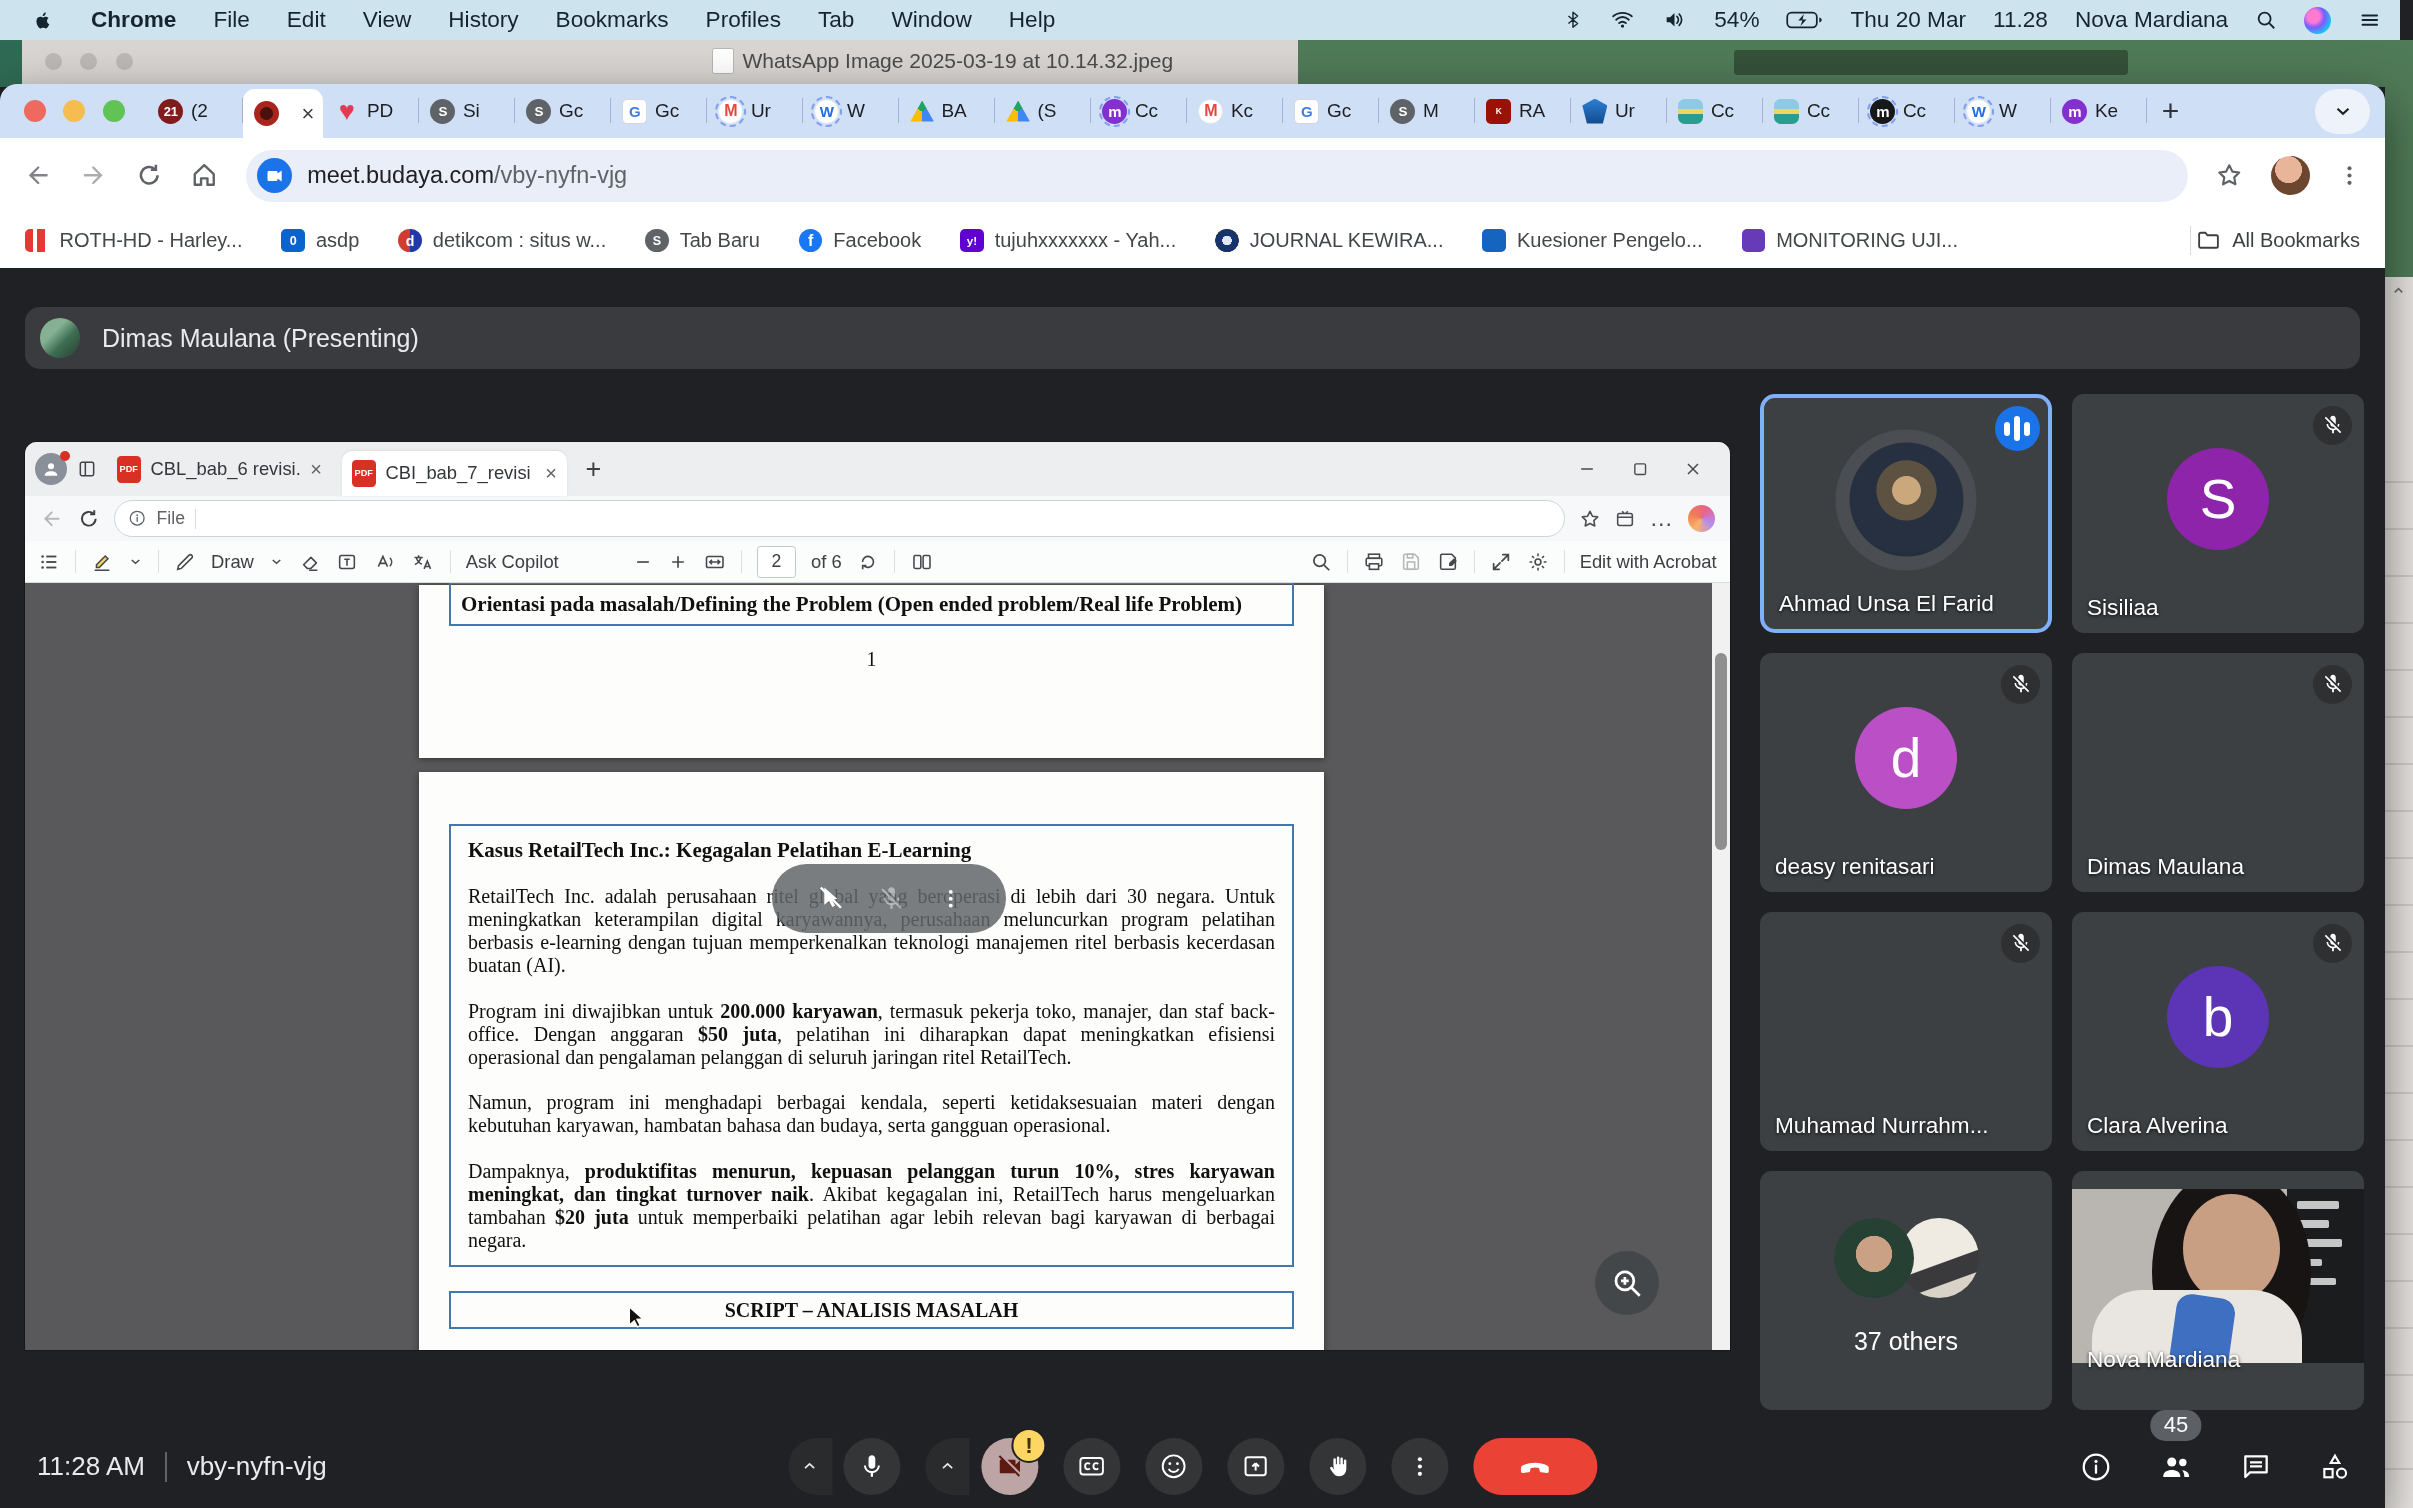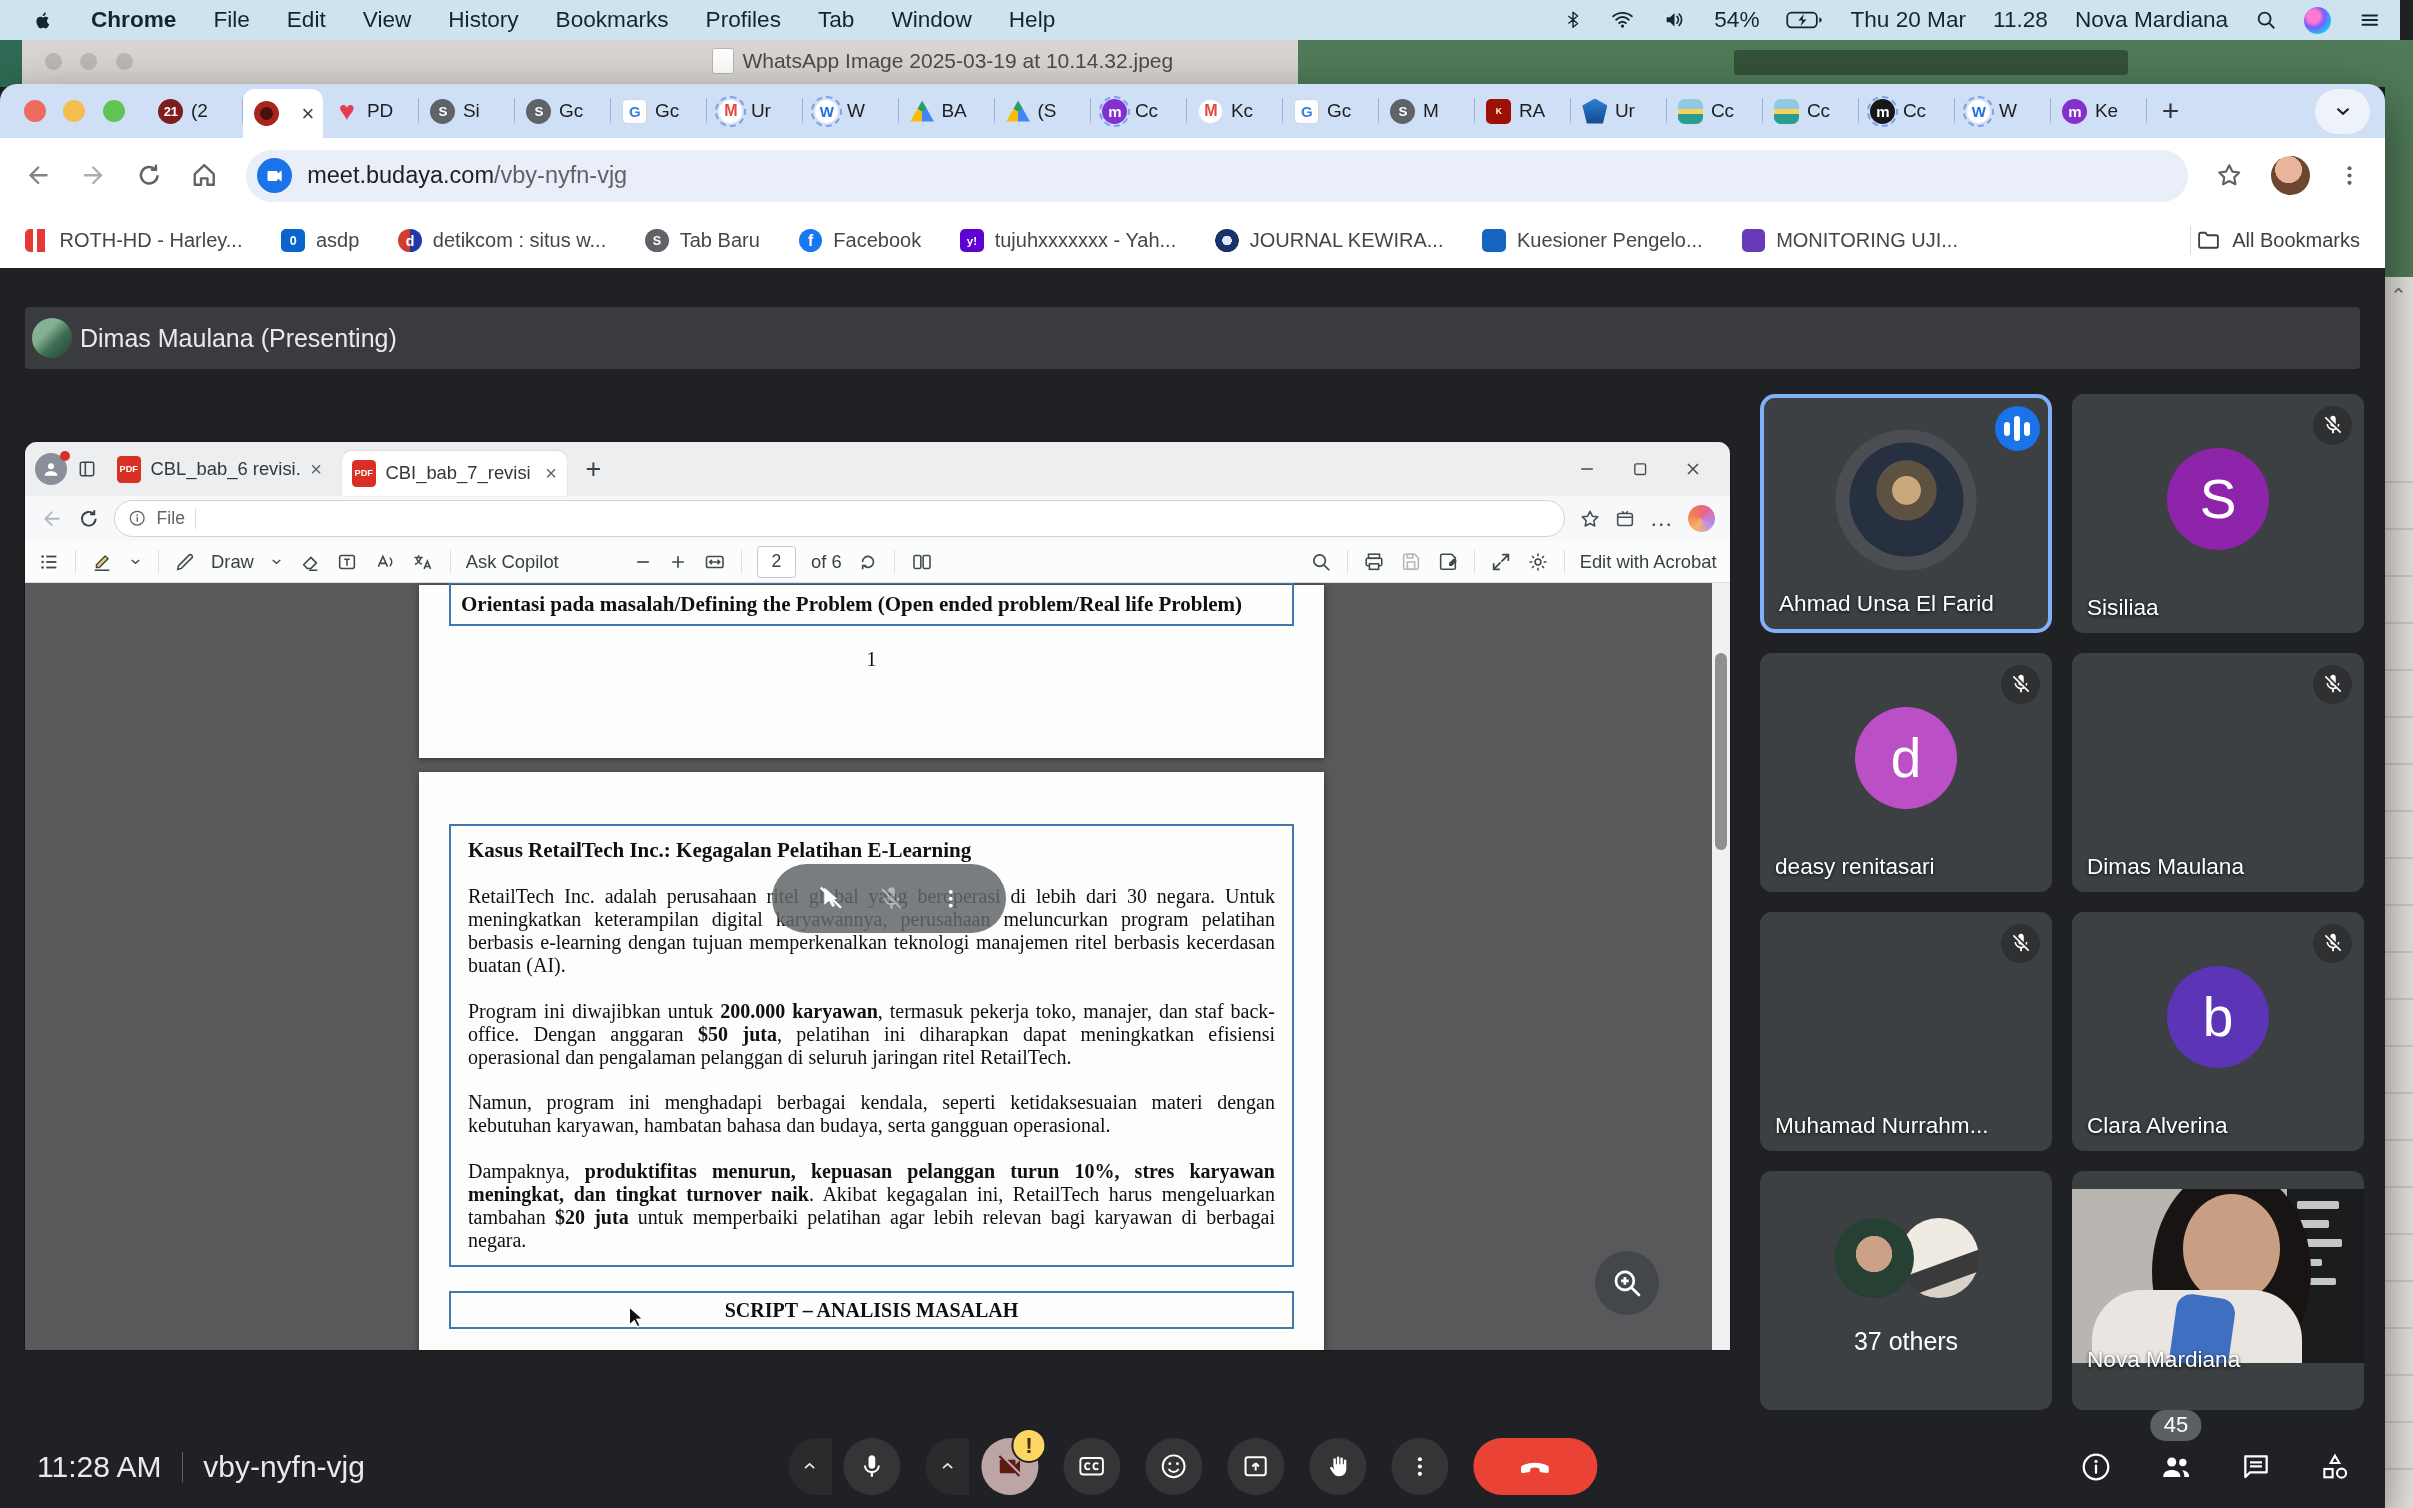--- a/index.html
+++ b/index.html
@@ -83,22 +83,22 @@
   .b-fb{background:#1877f2;border-radius:50%;font-size:16px}
   .b-yh{background:#5f01d1;font-size:11.7px}
   .b-journal{background:radial-gradient(circle,#dfe7f5 0 28%,#17336b 29% 70%,#d8b54a 71%);border-radius:50%}
   .b-kues{background:#1565c0}
   .b-mon{background:#673ab7}
   .allbm{margin-left:auto;display:flex;align-items:center;gap:11.7px;color:#3c4043}
   .bmsep{width:0.8px;height:28.5px;background:#d7dade;margin-right:-6.7px}
 
   
   .stage{position:absolute;top:184px;left:0;right:0;bottom:0;background:#202124}
-  .banner{position:absolute;left:25px;top:39px;width:2335px;height:62px;background:#393b3e;border-radius:4px;
-          display:flex;align-items:center;gap:8px;padding-left:7px;box-sizing:border-box}
+  .banner{position:absolute;left:25px;top:39px;width:2335px;height:62px;background:#393b3e;border-radius:15px;
+          display:flex;align-items:center;gap:22px;padding-left:15px;box-sizing:border-box}
   .banner-av{width:40px;height:40px;border-radius:50%;background:linear-gradient(135deg,#86b093 0 35%,#3e6e52 60%,#283d31)}
   .banner-txt{color:#e8eaed;font-size:25px}
 
   
   .edge{position:absolute;left:25px;top:174px;width:1705px;height:908px;border-radius:11.7px 11.7px 0 0;overflow:hidden;
         background:#59595b;box-shadow:0 0 0 0.8px rgba(0,0,0,.35)}
   .e-tabbar{height:54px;background:#eceef0;display:flex;align-items:center;padding:0 10px;gap:10px;box-sizing:border-box}
   .e-profile{width:32px;height:32px;border-radius:50%;background:#8a9099;display:flex;align-items:center;justify-content:center;position:relative}
   .e-profile .dot{position:absolute;right:-2.5px;top:-2.5px;width:10px;height:10px;border-radius:50%;background:#d93025}
   .e-tab{display:flex;align-items:center;gap:10px;width:225px;height:54px;padding:0 10px;font-size:18.4px;color:#33373b;box-sizing:border-box}
@@ -174,21 +174,21 @@
   .video-frame{position:absolute;left:0;right:0;top:18.4px;height:174px;background:#b9b5b0;overflow:hidden}
   .v-board{position:absolute;right:0;top:0;width:77px;height:100%;background:#1b1c1e}
   .v-board i{display:block;height:7.5px;margin:11.7px 8.4px 0 10px;background:rgba(255,255,255,.75);border-radius:1.7px}
   .v-hair{position:absolute;left:80px;top:-22px;width:159px;height:210px;border-radius:50%;background:#171413}
   .v-face{position:absolute;left:111px;top:5px;width:97px;height:109px;border-radius:50%;background:#c99f84}
   .v-coat{position:absolute;left:20px;top:101px;width:210px;height:101px;border-radius:50px 50px 0 0;background:#e9e6e1}
   .v-scarf{position:absolute;left:101px;top:107px;width:59px;height:75px;background:#3f6fc1;border-radius:15px;transform:rotate(8deg)}
 
   
   .bottombar{position:absolute;left:0;right:0;bottom:0;height:85px;z-index:12}
-  .bb-left{position:absolute;left:37px;top:0;height:100%;display:flex;align-items:center;gap:20px;color:#e8eaed;font-size:30px}
+  .bb-left{position:absolute;left:37px;top:0;height:100%;display:flex;align-items:center;gap:20px;color:#e8eaed;font-size:26px}
   .bb-div{width:1.7px;height:30px;background:#5f6368}
   .bb-center{position:absolute;left:50%;top:0;height:100%;transform:translateX(-50%);display:flex;align-items:center;gap:25px}
   .ctl{width:57px;height:57px;border-radius:50%;background:#333537;display:flex;align-items:center;justify-content:center}
   .chev{width:44px;height:57px;border-radius:28.5px 0 0 28.5px;background:#2a2b2d;display:flex;align-items:center;justify-content:center;margin-right:-13.4px}
   .cam-off{background:#bda4a5;position:relative}
   .warn{position:absolute;right:-8.4px;top:-10px;width:35px;height:35px;border-radius:50%;background:#fdd663;
         color:#403300;font-size:22.6px;font-weight:bold;display:flex;align-items:center;justify-content:center;border:2.5px solid #202124;box-sizing:border-box}
   .endcall{width:124px;height:57px;border-radius:34px;background:#ea4335;display:flex;align-items:center;justify-content:center}
   .bb-right{position:absolute;right:34px;top:0;height:100%;display:flex;align-items:center;gap:47px}
   .bbr{position:relative;display:flex;align-items:center;justify-content:center}

